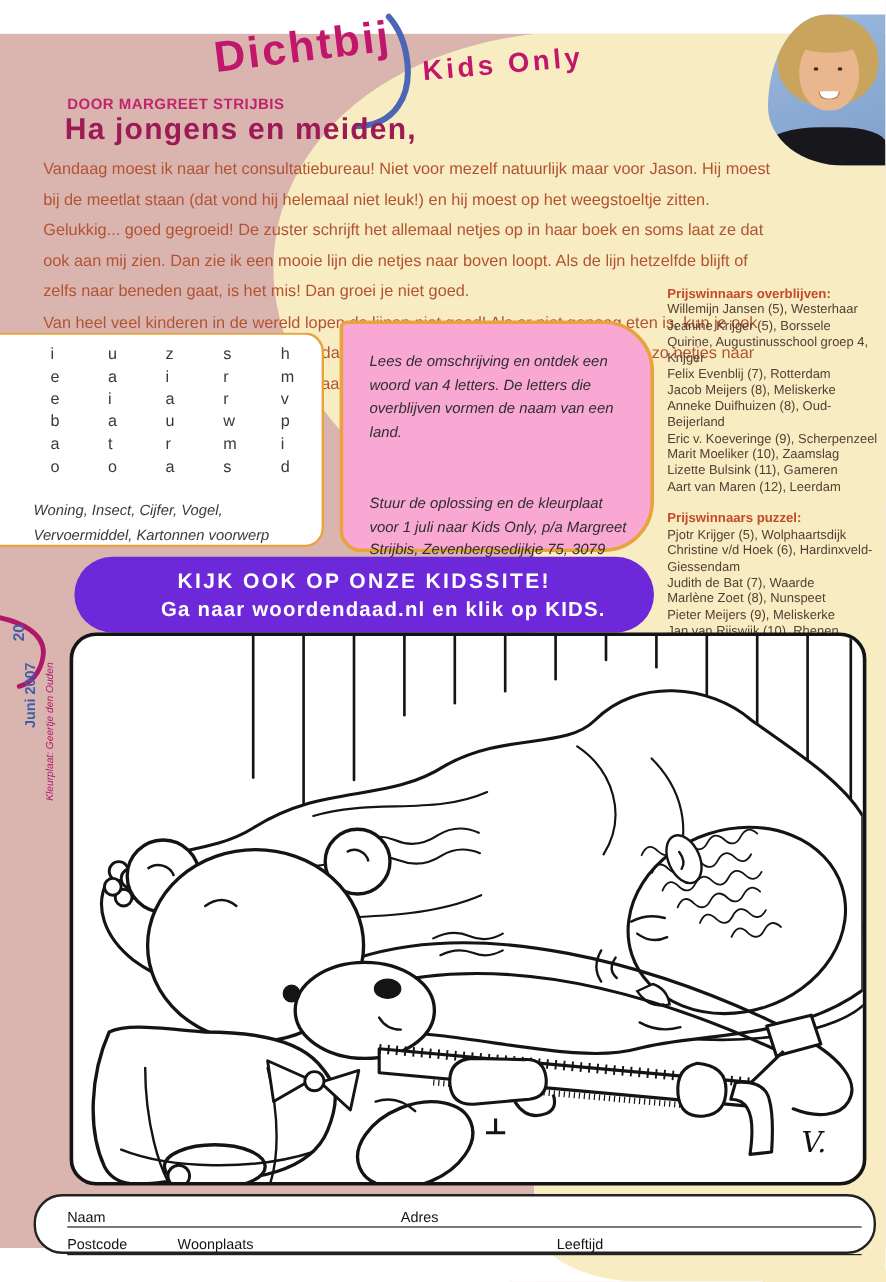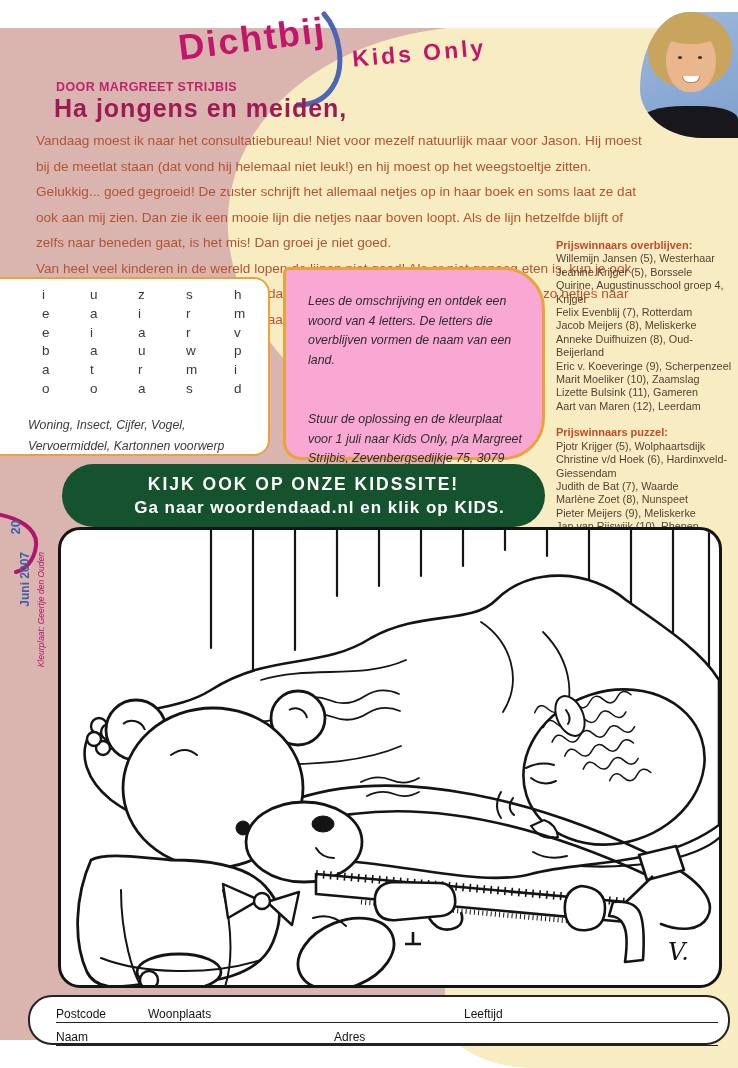--- a/index.html
+++ b/index.html
@@ -44,21 +44,21 @@
   .gridbox{left:0;top:277px;width:270px;height:179px;background:#fff;border:2.5px solid #e8a33c;border-left:none;border-radius:0 16px 16px 0;box-sizing:border-box;}
   .letter-grid{position:absolute;left:42px;top:8px;display:grid;grid-template-columns:repeat(5,48px);grid-auto-rows:18.8px;font-size:13.5px;color:#3a3a3a;}
   .clues{position:absolute;left:28px;top:136px;width:215px;font-size:12.3px;font-style:italic;color:#3a3a3a;line-height:21px;}
 
   
   .instrbox{left:283px;top:267px;width:262px;height:193px;background:#f9a8d4;border:3px solid #e8a33c;border-radius:6px 42px 42px 18px;box-sizing:border-box;padding:22px 18px 0 22px;}
   .instrbox p{margin:0;font-size:12.4px;font-style:italic;color:#2e2e2e;line-height:19.5px;}
   .instrbox p + p{margin-top:40px;}
 
   
-  .banner{left:62px;top:464px;width:483px;height:63px;background:#14532d;border-radius:32px;display:flex;flex-direction:column;align-items:center;justify-content:center;color:#fff;font-weight:bold;}
+  .banner{left:62px;top:464px;width:483px;height:63px;background:#6d28d9;border-radius:32px;display:flex;flex-direction:column;align-items:center;justify-content:center;color:#fff;font-weight:bold;}
   .banner .l1{font-size:17.5px;letter-spacing:2px;}
   .banner .l2{font-size:17px;letter-spacing:1px;margin-top:3px;margin-left:32px;}
 
   
   .vtext{writing-mode:vertical-rl;transform:rotate(180deg);}
   .pagenum{left:8px;top:520px;font-size:13px;font-weight:bold;color:#3f5fa8;}
   .issue{left:18px;top:552px;font-size:12px;font-weight:bold;color:#3f5fa8;}
   .credit{left:36px;top:552px;font-size:8.5px;font-style:italic;color:#b0176b;}
   .swoosh{left:0;top:498px;}
 
@@ -311,23 +311,23 @@
         <path d="M552,372 q24,-2 28,14 q4,14 2,44 l-18,2 q4,-28 -2,-38 q-4,-8 -14,-8 z"></path>
         <path d="M578,325 L615,316 L623,340 L586,350 Z"></path>
         <path d="M565,372 L592,346" fill="none"></path>
       </g>
     </svg>
   </div>
   <div class="abs signature">V.</div>
 
   <div class="abs formbox">
     <div class="frow">
+      <span>Naam</span>
+      <span class="lab-adres">Adres</span>
+    </div>
+    <div class="frow">
       <span>Postcode</span>
       <span class="lab-woonplaats">Woonplaats</span>
       <span class="lab-leeftijd">Leeftijd</span>
     </div>
-    <div class="frow">
-      <span>Naam</span>
-      <span class="lab-adres">Adres</span>
-    </div>
   </div>
 
 </div>
 
 </body></html>

